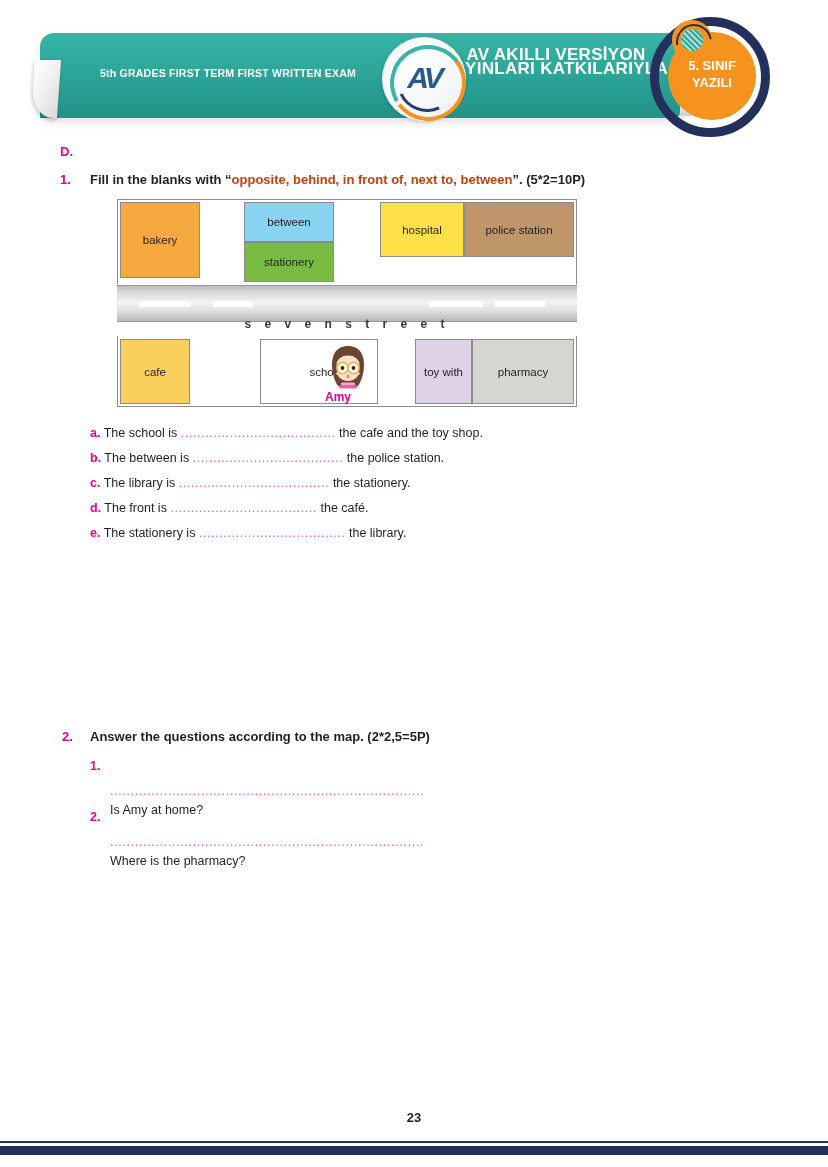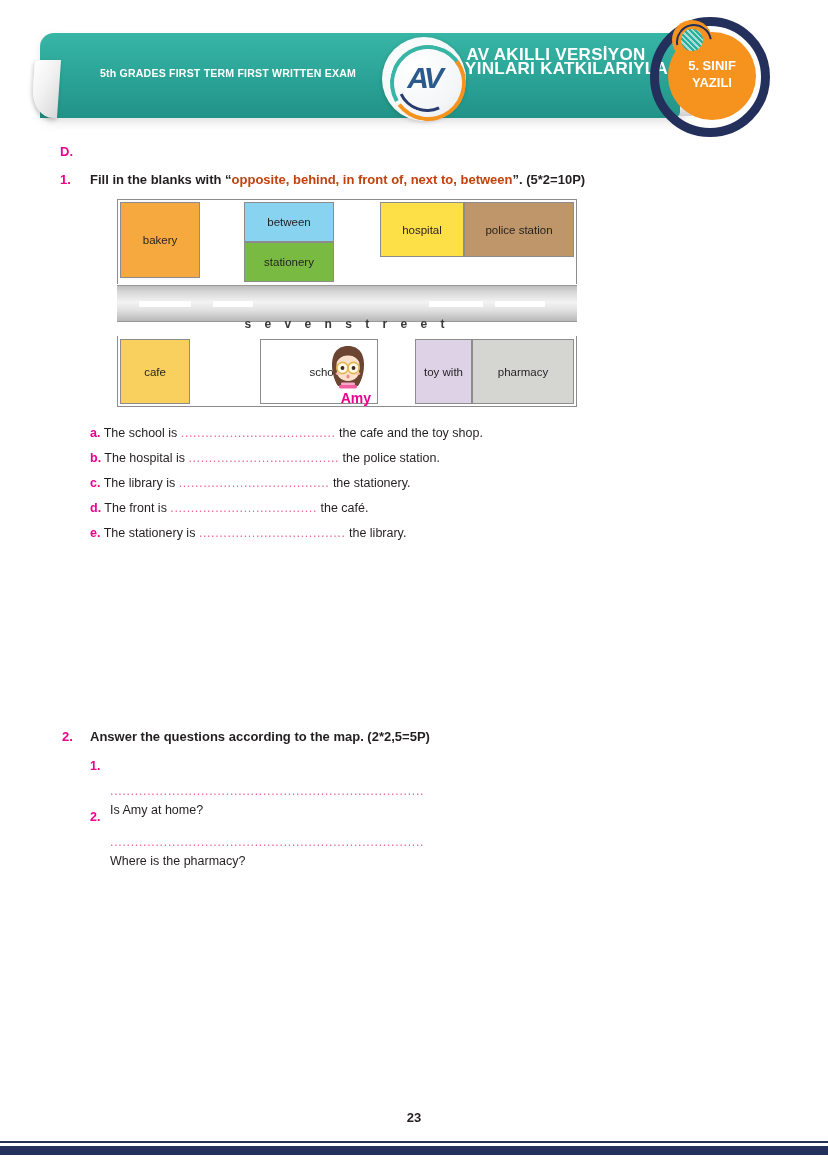--- a/index.html
+++ b/index.html
@@ -318,22 +318,22 @@
     left: 327px;
     top: 5px;
     width: 46px;
     height: 60px;
   }
   .amy-name {
     position: absolute;
     left: 0;
     top: 46px;
     width: 46px;
-    text-align: right;
-    font-size: 14px;
+    text-align: left;
+    font-size: 12px;
     color: #ec008c;
     font-weight: bold;
   }
 
   
   .sent {
     position: absolute;
     font-size: 12.5px;
     color: #231f20;
     white-space: nowrap;
@@ -532,21 +532,21 @@
     <div class="amy-name">Amy</div>
   </div>
 </div>
 
 <div class="sent" style="left:90px; top:426px;">
   <span class="lbl">a.</span>
   <span>The school is </span><span class="dots">......................................</span><span> the cafe and the toy shop.</span>
 </div>
 <div class="sent" style="left:90px; top:451px;">
   <span class="lbl">b.</span>
-  <span>The hospital is </span><span class="dots">.....................................</span><span> the police station.</span>
+  <span>The between is </span><span class="dots">.....................................</span><span> the police station.</span>
 </div>
 <div class="sent" style="left:90px; top:476px;">
   <span class="lbl">c.</span>
   <span>The library is </span><span class="dots">.....................................</span><span> the stationery.</span>
 </div>
 <div class="sent" style="left:90px; top:501px;">
   <span class="lbl">d.</span>
   <span>The front is </span><span class="dots">....................................</span><span> the café.</span>
 </div>
 <div class="sent" style="left:90px; top:526px;">

